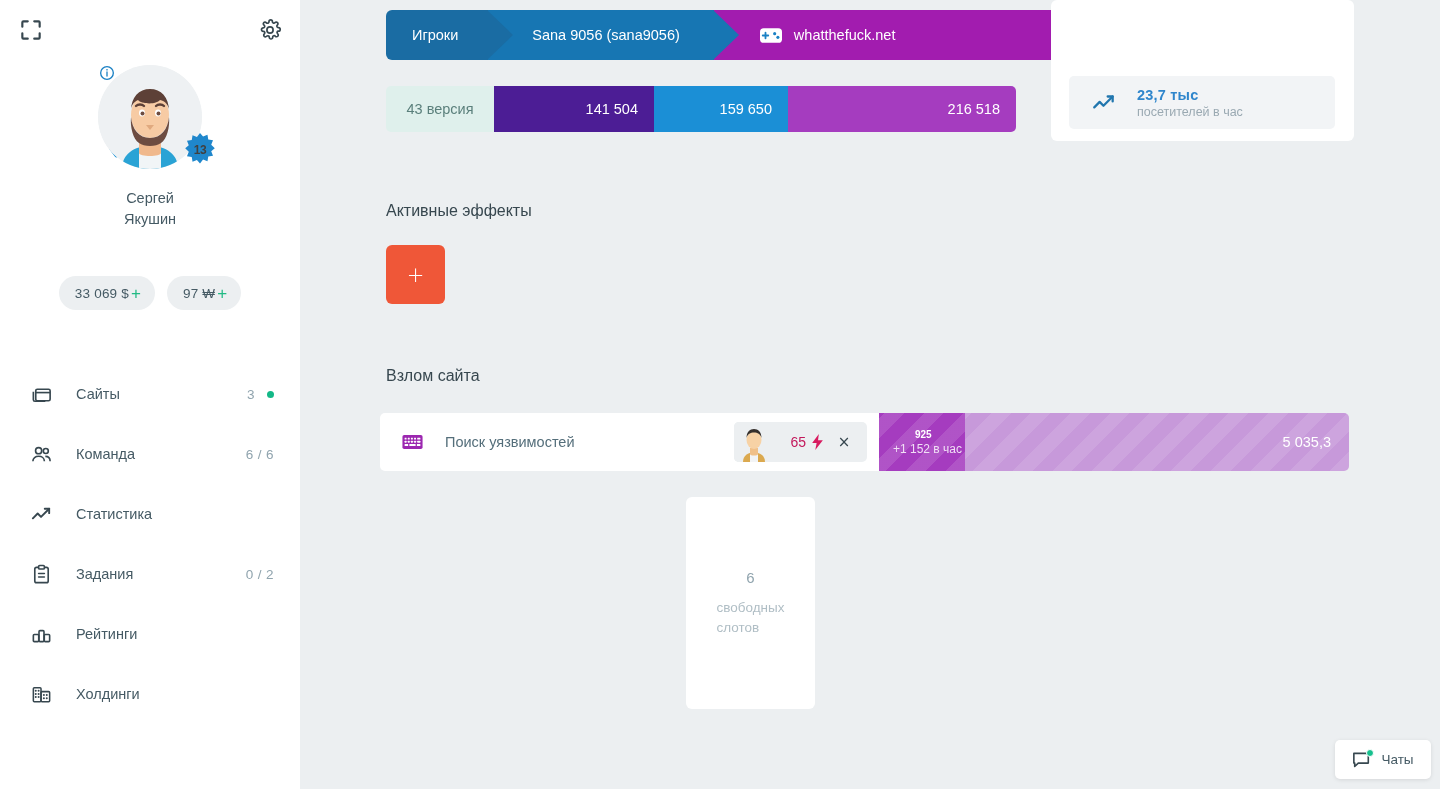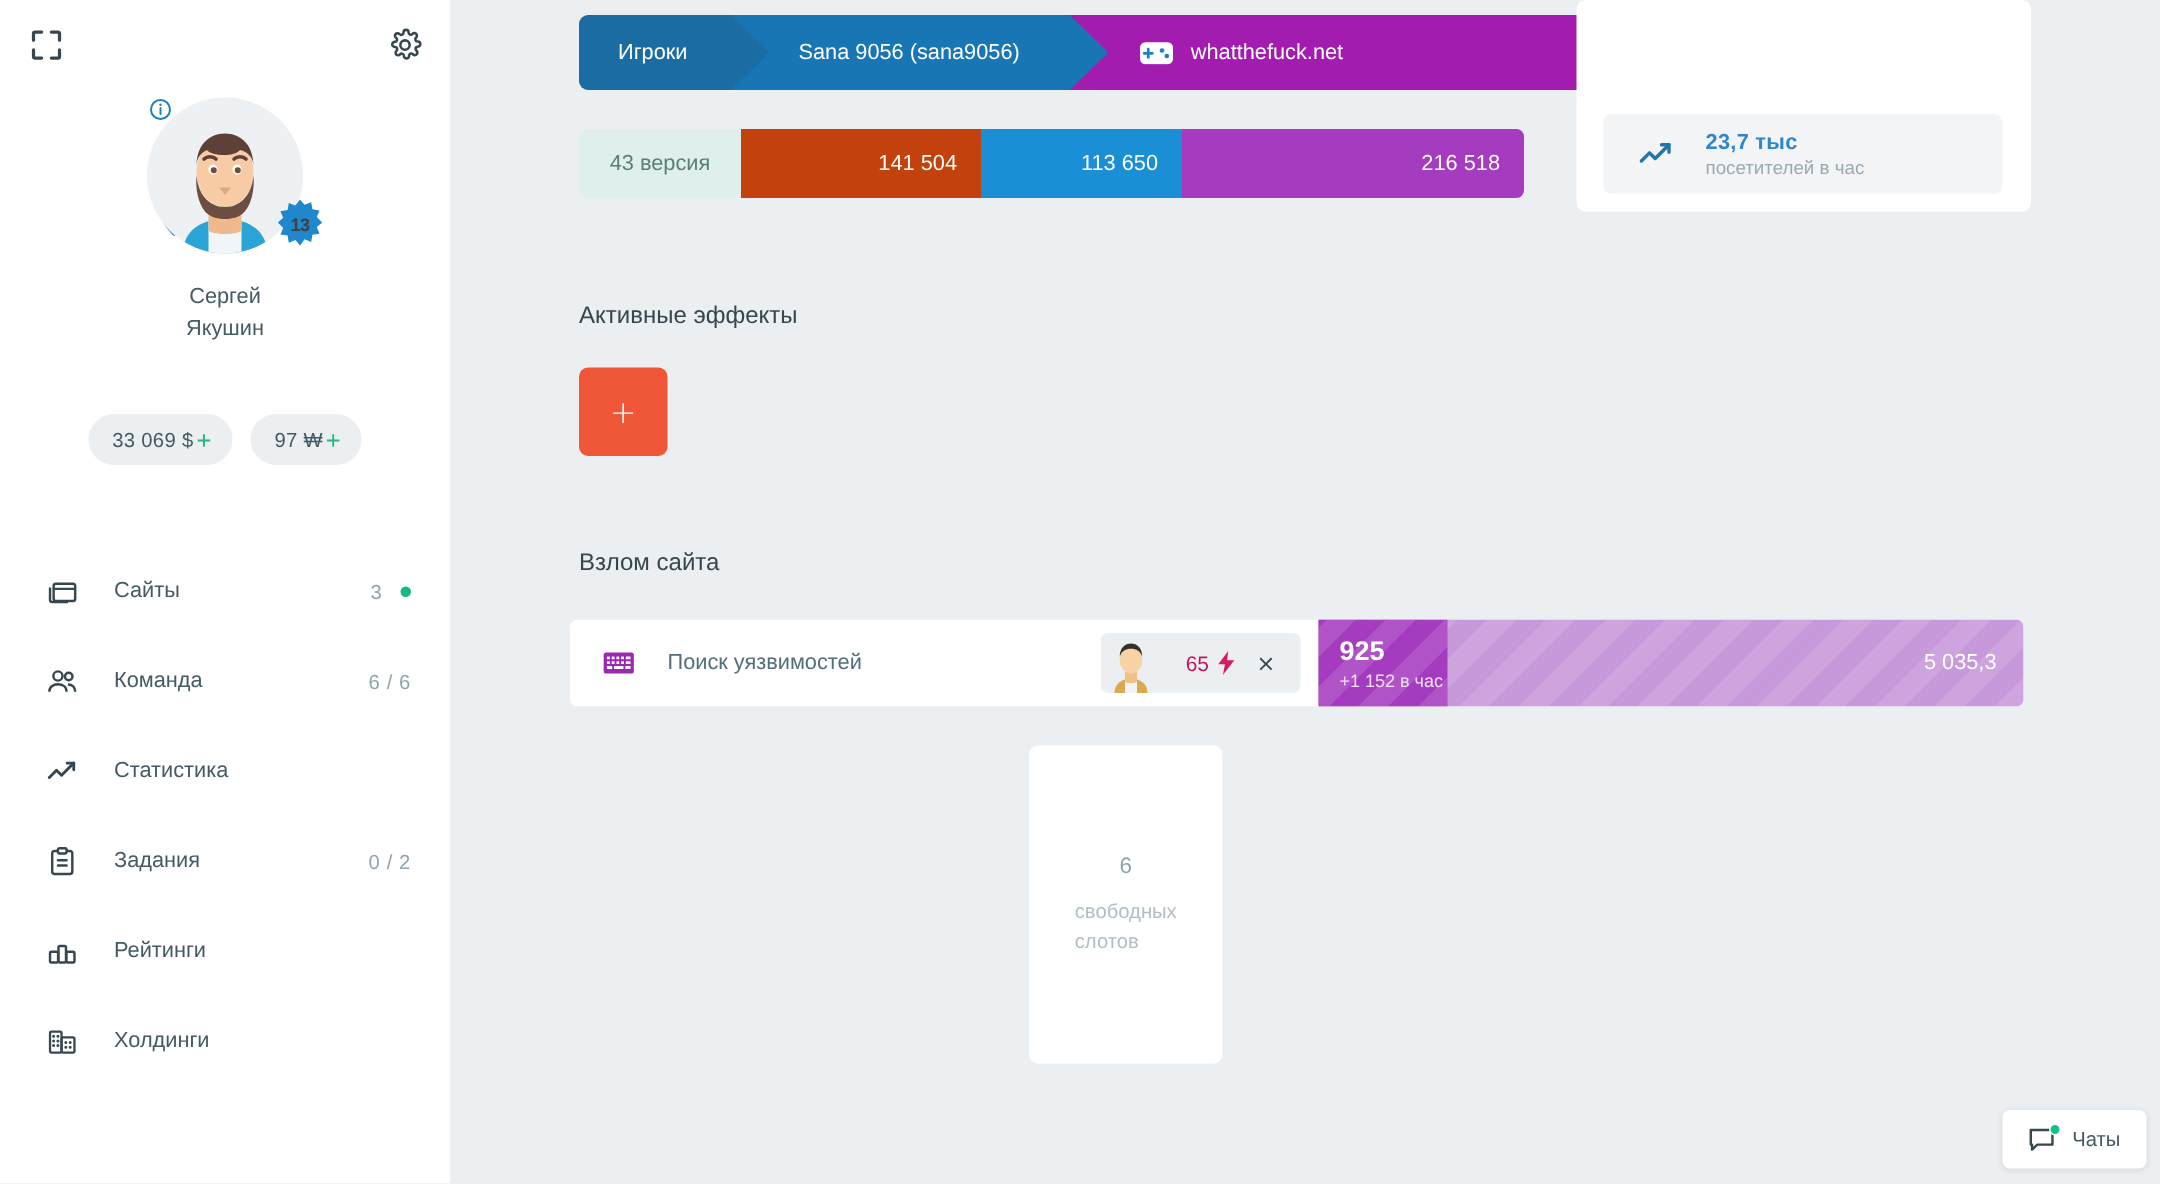--- a/index.html
+++ b/index.html
@@ -230,21 +230,21 @@
   }
   .hack-fill {
     position: absolute; left: 0; top: 0; bottom: 0;
     width: 86px;
     background: #a53cbf;
     background-image: repeating-linear-gradient(-45deg,
       rgba(255,255,255,.12) 0 14px, rgba(255,255,255,0) 14px 28px);
     display: flex; flex-direction: column; justify-content: center;
     padding-left: 14px;
   }
-  .hf-big { font-size: 18px; font-weight: bold; color: #fff; }
+  .hf-big { font-size: 10px; font-weight: bold; color: #fff; margin-left: 22px; }
   .hf-sub { font-size: 12px; color: #f0dff5; margin-top: 2px; white-space: nowrap; }
   .hack-total {
     position: absolute; right: 18px;
     font-size: 14.5px; color: #ffffff;
   }
 
   
   .slots {
     position: absolute; left: 386px; top: 497px;
     width: 129px; height: 212px;
@@ -459,22 +459,22 @@
       </div>
     </div>
 
     <div class="navbtns">
       <div class="navbtn">‹</div>
       <div class="navbtn">›</div>
     </div>
 
     <div class="verbar">
       <div class="verseg v0">43 версия</div>
-      <div class="verseg" style="background:#c2410c;width:160px;flex:0 0 160px">141 504</div>
-      <div class="verseg" style="background:#1b8fd6;width:134px;flex:0 0 134px">113 650</div>
+      <div class="verseg" style="background:#4c1d95;width:160px;flex:0 0 160px">141 504</div>
+      <div class="verseg" style="background:#1b8fd6;width:134px;flex:0 0 134px">159 650</div>
       <div class="verseg" style="background:#a53cbf;flex:1">216 518</div>
     </div>
 
     <div class="vcard">
       <div class="vinner">
         <span class="vtrend">
           <svg viewBox="0 0 24 24" width="26" height="26" fill="none" stroke="#2176ae" stroke-width="2.1" stroke-linecap="round" stroke-linejoin="round">
             <path d="M3 16l5-5 3.5 3.5L20 6"></path>
               <path d="M15.4 6H20v4.6"></path>
           </svg>

